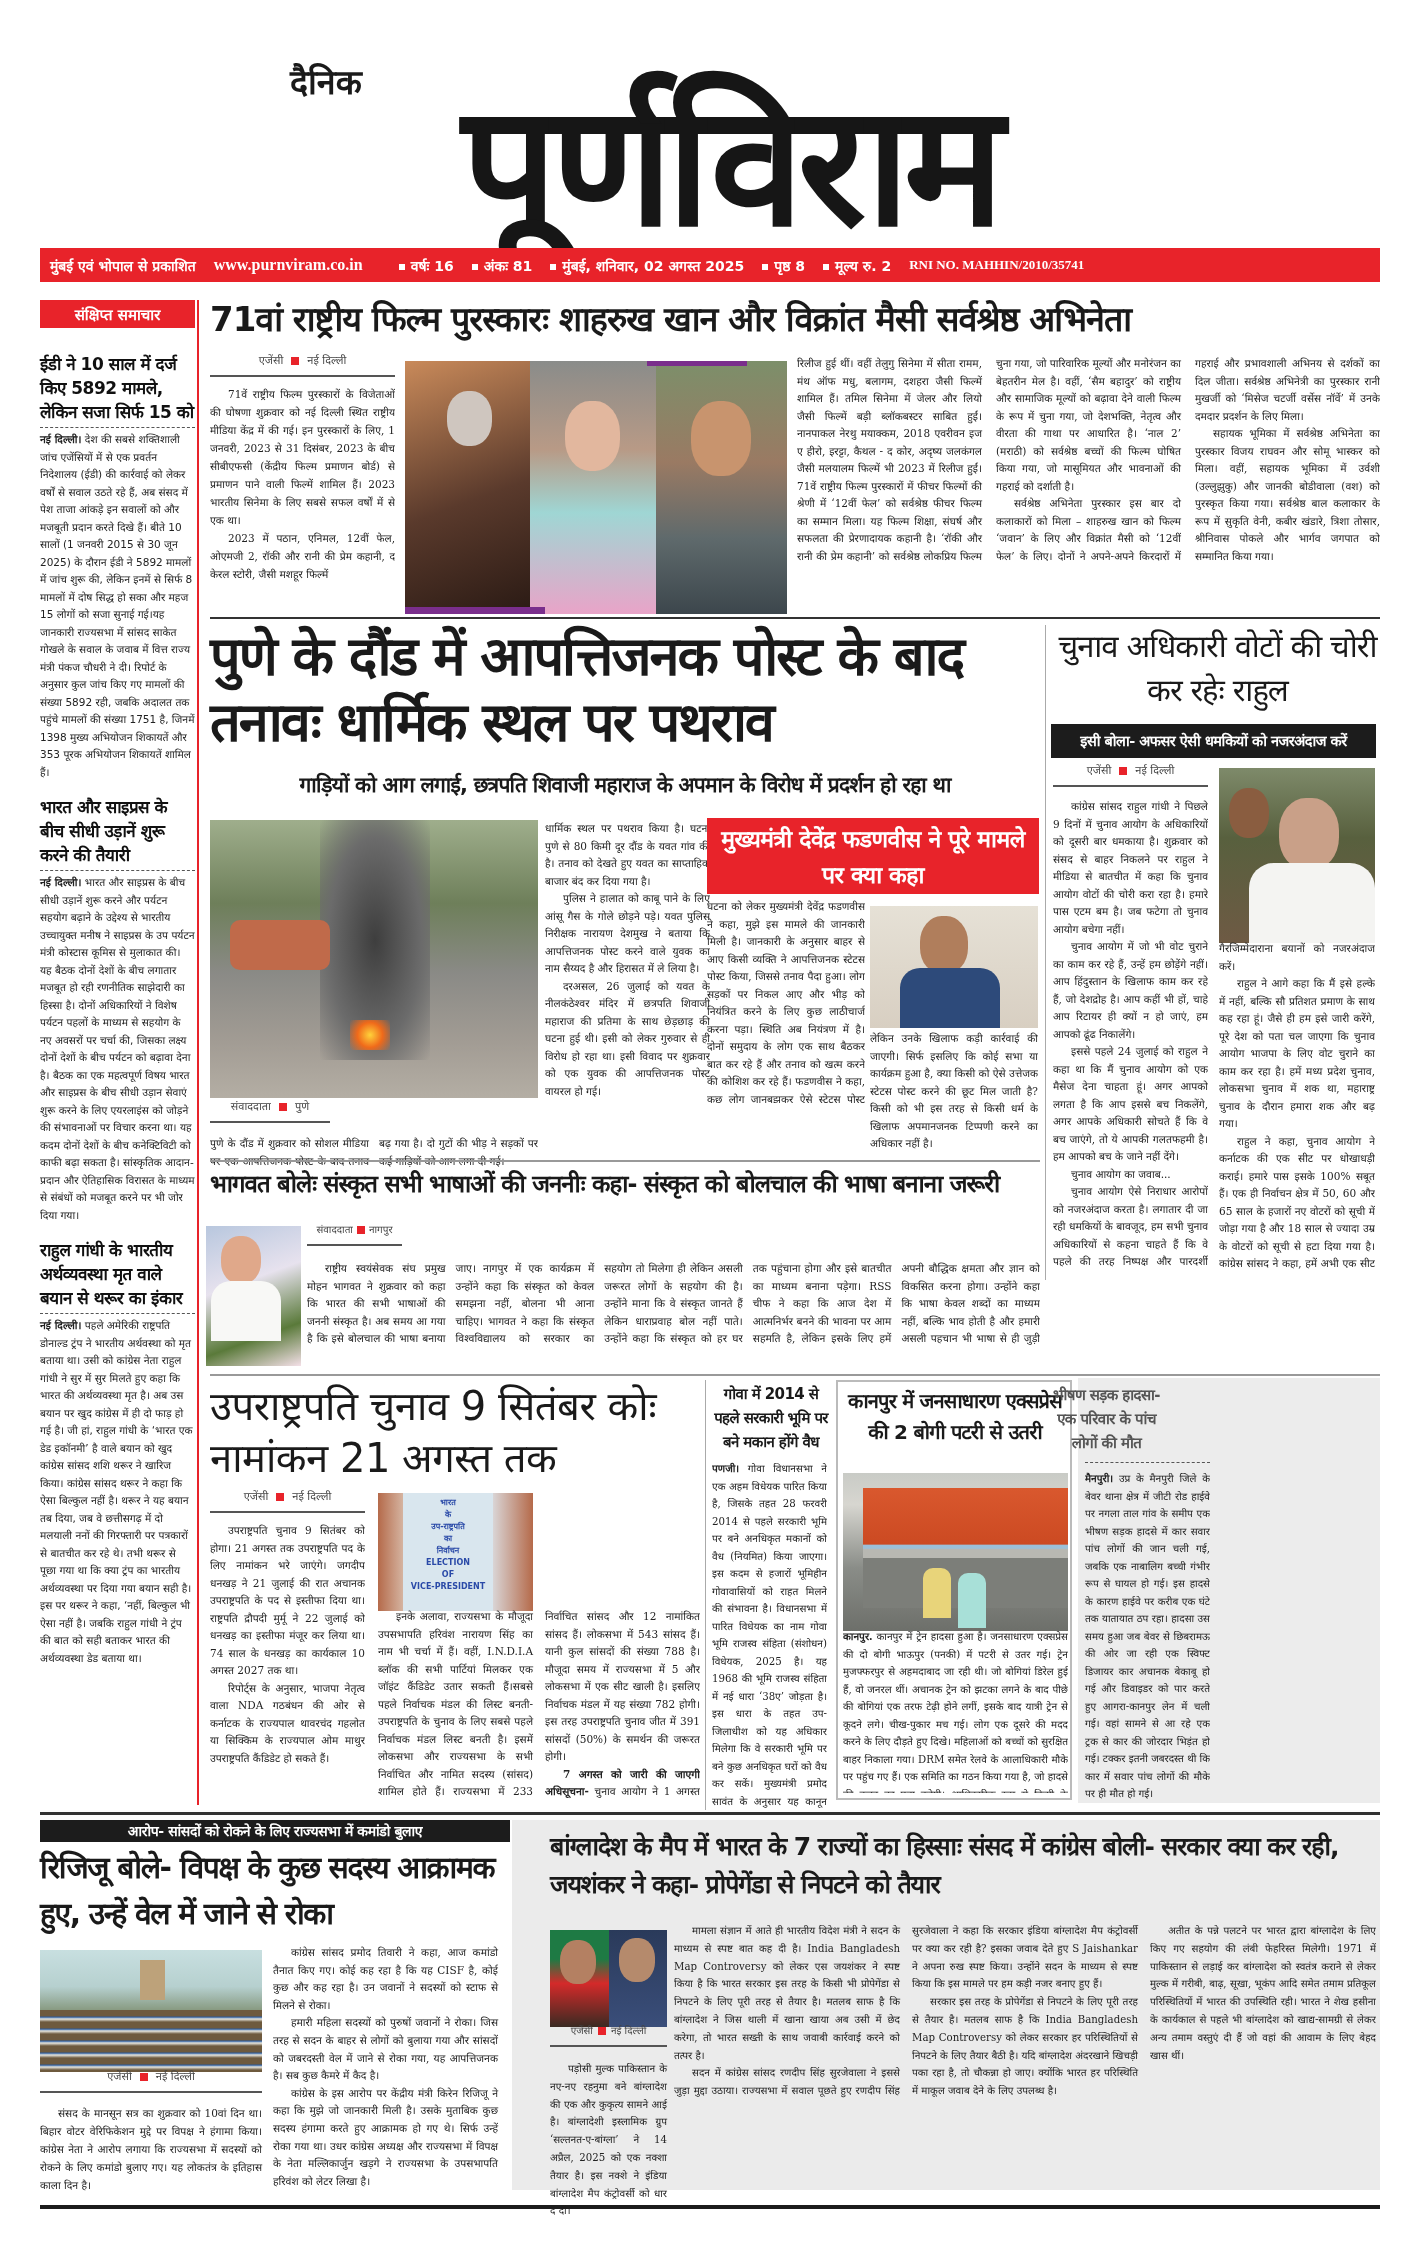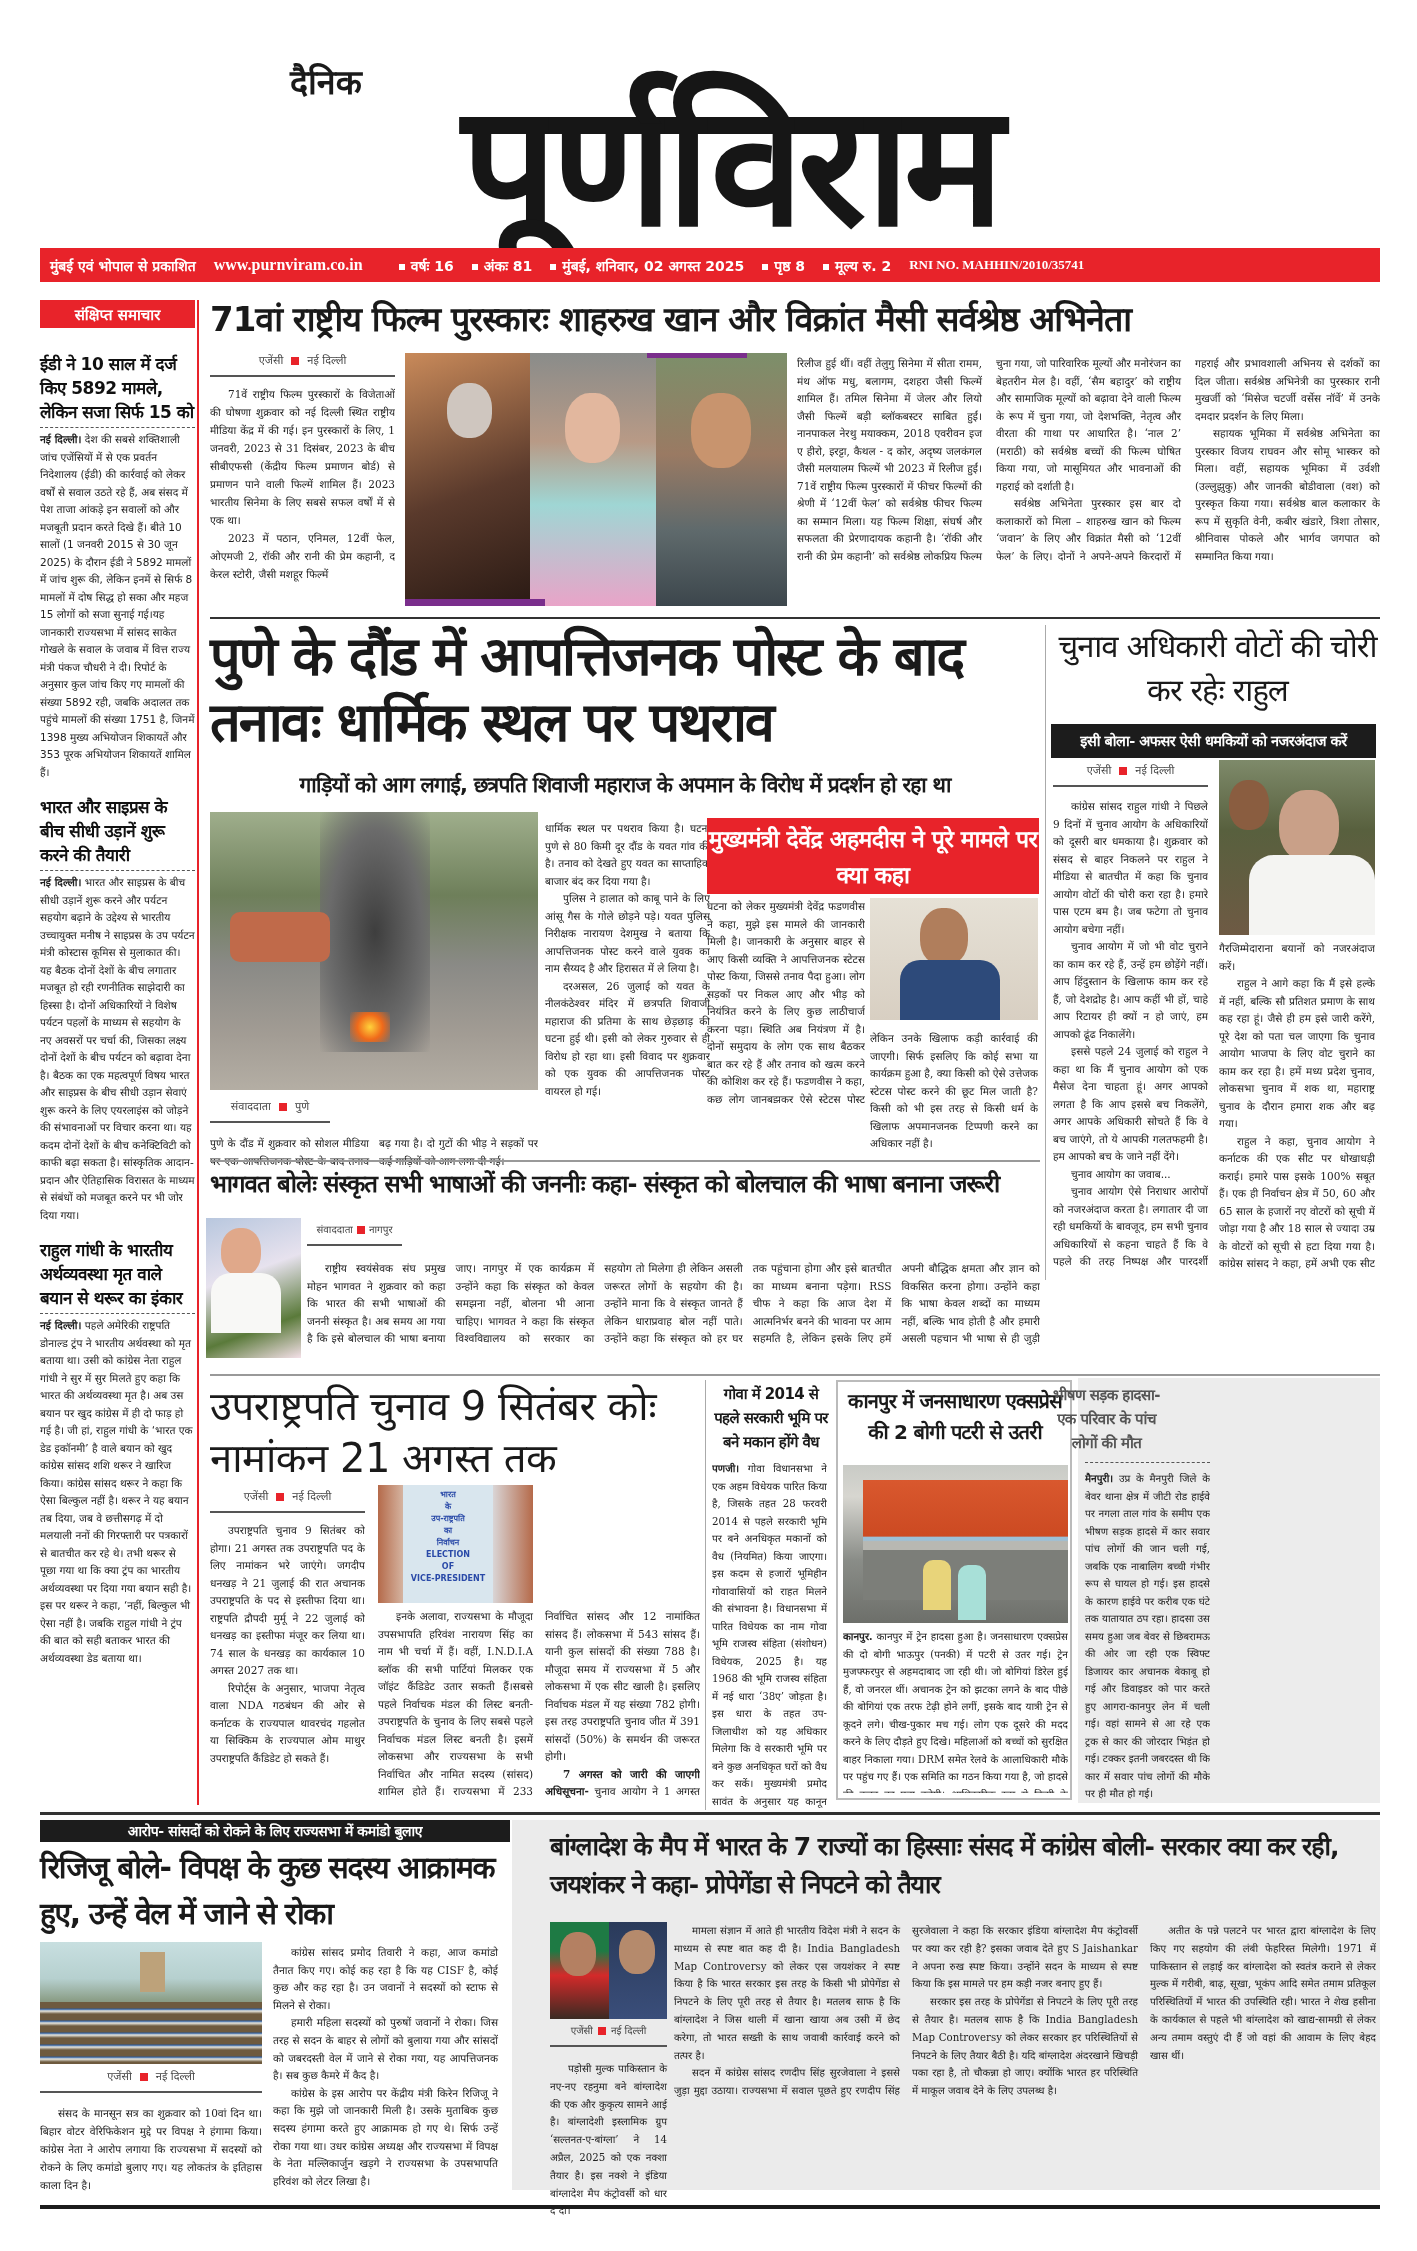--- a/index.html
+++ b/index.html
@@ -1,21 +1,21 @@
 <!DOCTYPE html>
 <html><head>
 <meta charset="utf-8">
 <style>
   * { box-sizing: border-box; margin: 0; padding: 0; }
   html, body { width: 1417px; height: 2251px; background: #ffffff; overflow: hidden; }
   body { font-family: "DejaVu Sans", sans-serif; color: #1a1a1a; position: relative; }
   .abs { position: absolute; }
   .hindi-body { font-family: "DejaVu Serif", serif; font-size: 11.2px; line-height: 19px; text-align: justify; color: #222; }
   .cond { font-family: "DejaVu Sans", sans-serif; font-weight: bold; letter-spacing: -1px; }
-  .photo { position: absolute; overflow: hidden; }
+  .photo { position: absolute; overflow: hidden; margin-top: 8px; }
   .byline { font-family: "DejaVu Sans", sans-serif; font-size: 11px; color: #444; text-align: center; padding-bottom: 8px; border-bottom: 2px solid #555; margin-bottom: 8px; }
   .byline .sq { display: inline-block; width: 8px; height: 8px; background: #e8232a; margin: 0 8px; vertical-align: middle; }
   .rule { position: absolute; background: #333; }
   .vrule { position: absolute; background: #aaa; width: 1px; }
   .cols { column-gap: 14px; }
   p.para { text-indent: 18px; }
 
   
   .masthead-dainik { font-family: "DejaVu Sans", sans-serif; font-weight: bold; font-size: 34px; }
   .masthead-title { font-family: "DejaVu Sans", sans-serif; font-weight: bold; font-size: 168px; letter-spacing: -6px; line-height: 1; color: #161616; }
@@ -107,21 +107,21 @@
   <div class="byline"><span>संवाददाता</span><i class="sq"></i><span>पुणे</span></div>
 </div>
 <div class="abs hindi-body" style="left:210px; top:1135px; width:328px; column-count:2; column-gap:10px; font-size:10.5px; line-height:17.5px; height:70px; overflow:hidden;">पुणे के दौंड में शुक्रवार को सोशल मीडिया पर एक आपत्तिजनक पोस्ट के बाद तनाव बढ़ गया है। दो गुटों की भीड़ ने सड़कों पर कई गाड़ियों को आग लगा दी गई।</div>
 
 <div class="abs hindi-body" style="left:545px; top:820px; width:165px; height:380px; font-size:10.5px; line-height:17.5px; overflow:hidden;">
   <p>धार्मिक स्थल पर पथराव किया है। घटना पुणे से 80 किमी दूर दौंड के यवत गांव की है। तनाव को देखते हुए यवत का साप्ताहिक बाजार बंद कर दिया गया है।</p>
   <p class="para">पुलिस ने हालात को काबू पाने के लिए आंसू गैस के गोले छोड़ने पड़े। यवत पुलिस निरीक्षक नारायण देशमुख ने बताया कि आपत्तिजनक पोस्ट करने वाले युवक का नाम सैय्यद है और हिरासत में ले लिया है।</p>
   <p class="para">दरअसल, 26 जुलाई को यवत के नीलकंठेश्वर मंदिर में छत्रपति शिवाजी महाराज की प्रतिमा के साथ छेड़छाड़ की घटना हुई थी। इसी को लेकर गुरुवार से ही विरोध हो रहा था। इसी विवाद पर शुक्रवार को एक युवक की आपत्तिजनक पोस्ट वायरल हो गई।</p>
 </div>
 
-<div class="abs redbox cond" style="left:707px; top:818px; width:332px; height:76px; font-size:23px; line-height:36px; padding-top:3px; letter-spacing:-0.5px;">मुख्यमंत्री देवेंद्र अहमदीस ने पूरे मामले पर क्या कहा</div>
+<div class="abs redbox cond" style="left:707px; top:818px; width:332px; height:76px; font-size:23px; line-height:36px; padding-top:3px; letter-spacing:-0.5px;">मुख्यमंत्री देवेंद्र फडणवीस ने पूरे मामले पर क्या कहा</div>
 <div class="photo" style="left:870px; top:898px; width:168px; height:122px; background:linear-gradient(180deg,#e6e1d6 0%,#d8cfc2 100%);">
   <div style="position:absolute; left:50px; top:10px; width:48px; height:58px; border-radius:45%; background:#b07e5c;"></div>
   <div style="position:absolute; left:30px; top:62px; width:100px; height:60px; background:#2d4a7a; border-radius:20px 20px 0 0;"></div>
 </div>
 <div class="abs hindi-body" style="left:707px; top:898px; width:158px; height:205px; font-size:10.5px; line-height:17.5px; overflow:hidden;">घटना को लेकर मुख्यमंत्री देवेंद्र फडणवीस ने कहा, मुझे इस मामले की जानकारी मिली है। जानकारी के अनुसार बाहर से आए किसी व्यक्ति ने आपत्तिजनक स्टेटस पोस्ट किया, जिससे तनाव पैदा हुआ। लोग सड़कों पर निकल आए और भीड़ को नियंत्रित करने के लिए कुछ लाठीचार्ज करना पड़ा। स्थिति अब नियंत्रण में है। दोनों समुदाय के लोग एक साथ बैठकर बात कर रहे हैं और तनाव को खत्म करने की कोशिश कर रहे हैं। फडणवीस ने कहा, कुछ लोग जानबूझकर ऐसे स्टेटस पोस्ट करते हैं ताकि तनाव फैल जाए,</div>
 <div class="abs hindi-body" style="left:870px; top:1030px; width:168px; height:175px; font-size:10.5px; line-height:17.5px; overflow:hidden;">लेकिन उनके खिलाफ कड़ी कार्रवाई की जाएगी। सिर्फ इसलिए कि कोई सभा या कार्यक्रम हुआ है, क्या किसी को ऐसे उत्तेजक स्टेटस पोस्ट करने की छूट मिल जाती है? किसी को भी इस तरह से किसी धर्म के खिलाफ अपमानजनक टिप्पणी करने का अधिकार नहीं है।</div>
 
 <div class="vrule" style="left:1045px; top:625px; height:655px;"></div>
 
 <div class="abs" style="left:1055px; top:624px; width:325px; font-family:'DejaVu Sans',sans-serif; font-size:31px; line-height:44px; text-align:center; letter-spacing:-1px;">चुनाव अधिकारी वोटों की चोरी कर रहेः राहुल</div>

